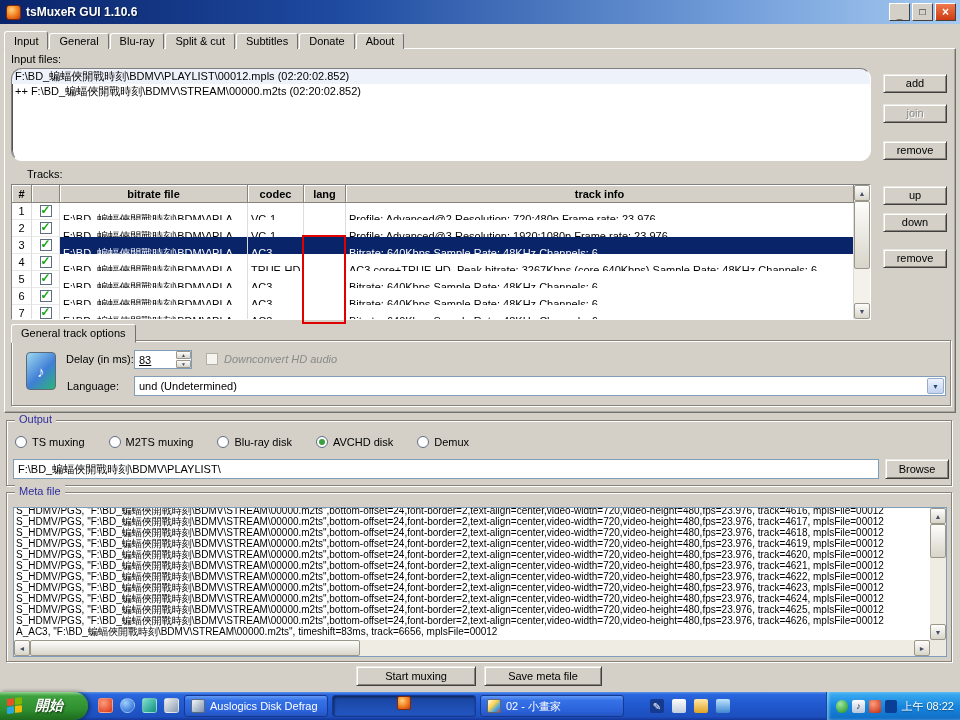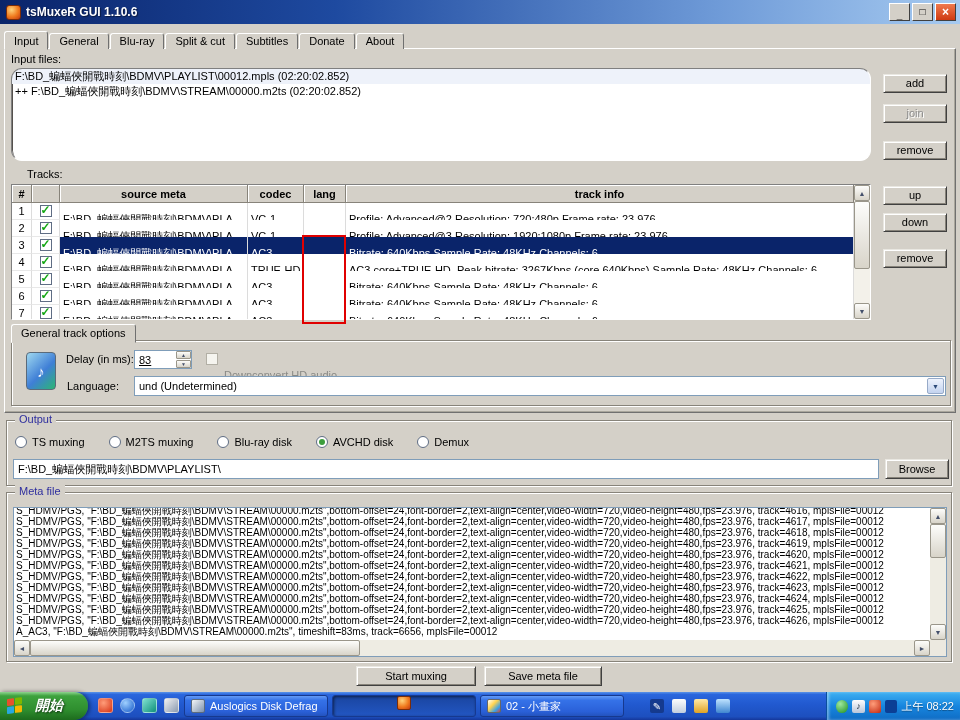--- a/index.html
+++ b/index.html
@@ -188,21 +188,21 @@
     <div class="btn" style="left:878px;top:25px;">add</div>
     <div class="btn disabled" style="left:878px;top:55px;">join</div>
     <div class="btn" style="left:878px;top:92px;">remove</div>
 
     <div class="lbl" style="left:22px;top:119px;">Tracks:</div>
 
     <div class="table sunken-white">
       <div class="thead">
         <div class="th w-num">#</div>
         <div class="th w-chk"></div>
-        <div class="th w-src">source meta</div>
+        <div class="th w-src">bitrate file</div>
         <div class="th w-codec">codec</div>
         <div class="th w-lang">lang</div>
         <div class="th w-info">track info</div>
       </div>
 
       <div class="trow" style="top:18px;">
         <div class="c c-num center">1</div>
         <div class="c c-chk center">
             <span class="cb">
               <span class="tick">✓</span>
@@ -310,21 +310,21 @@
       <div class="spin">
         <div class="val field">83</div>
         <div class="spin-btn" style="top:1px;">
             <span>▲</span>
           </div>
         <div class="spin-btn" style="top:10px;">
             <span>▼</span>
           </div>
       </div>
       <span class="cb dis" style="position:absolute;left:194px;top:12px;"></span>
-      <div class="lbl lbl-dis" style="left:212px;top:28px;">Downconvert HD audio</div>
+      <div class="lbl lbl-dis" style="left:212px;top:12px;font-style:italic;">Downconvert HD audio</div>
       <div class="lbl" style="left:55px;top:39px;">Language:</div>
       <div class="combo">
         <div class="val field">und (Undetermined)</div>
         <div class="combo-arrow">
             <span>▼</span>
           </div>
       </div>
     </div>
   </div>
 

